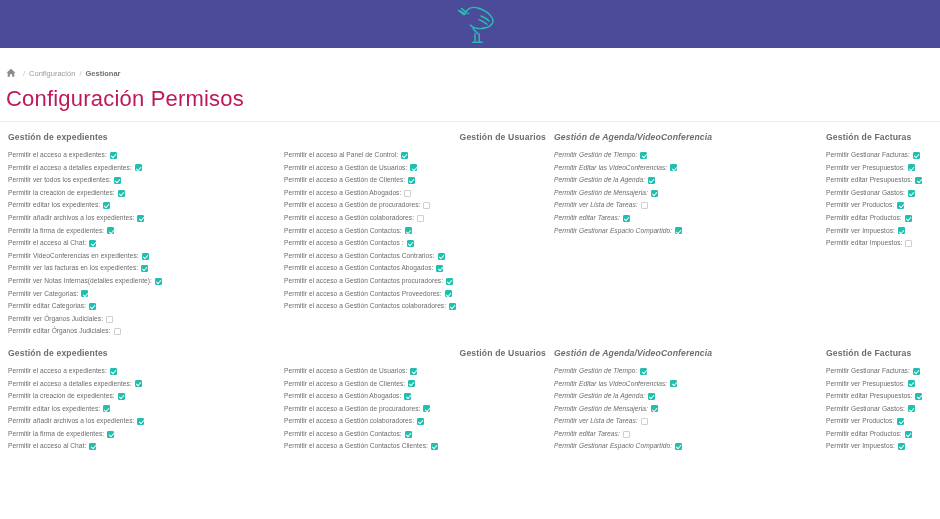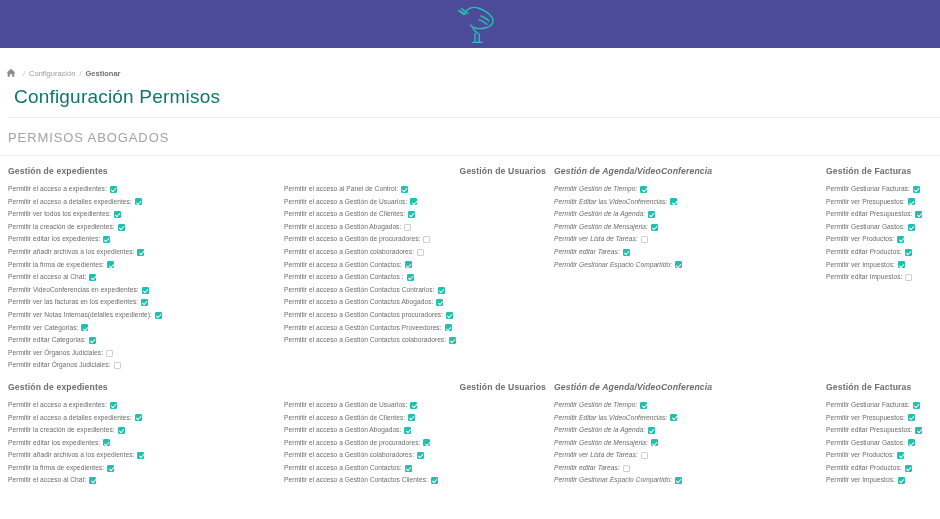--- a/index.html
+++ b/index.html
@@ -35,27 +35,27 @@
     background: #ffffff;
     margin-top: 12px;
   }
   .bc-home { width: 10px; height: 10px; margin: 0 3px 0 2px; display: inline-block; }
   .bc-sep { color: #c2c2c2; margin: 0 4px; }
   .bc-item { color: #9a9a9a; text-align: right; }
   .bc-item.current { color: #6f6f6f; font-weight: bold; }
 
   
   .page-title {
-    font-size: 19px;
+    font-size: 22px;
     font-weight: 400;
-    color: #0f766e;
+    color: #be185d;
     padding: 0 0 9px 6px;
     letter-spacing: .2px;
     border-bottom: 1px solid #eceaea;
-    margin: 0 0 0 8px;
+    margin: 0 0 0 0;
   }
 
   
   .panel { background: #fff; }
   .panel-head {
     font-size: 13px;
     color: #a3a3a3;
     letter-spacing: .9px;
     padding: 12px 0 10px 8px;
     border-bottom: 1px solid #ececec;
@@ -141,21 +141,20 @@
   <span class="bc-sep">/</span>
   <span class="bc-item">Configuración</span>
   <span class="bc-sep">/</span>
   <span class="bc-item current">Gestionar</span>
 </div>
 
 <h1 class="page-title">Configuración Permisos</h1>
 
 <div id="sections-root">
     <div class="panel">
-      <div class="panel-head">PERMISOS ABOGADOS</div>
       <div class="panel-body">
         <div class="col col-1">
           <div class="col-title">Gestión de expedientes</div>
           <div class="perm-row">
             <span class="perm-label">Permitir el acceso a expedientes:</span>
             <span class="cbx on" role="checkbox" aria-checked="true"></span>
           </div>
           <div class="perm-row">
             <span class="perm-label">Permitir el acceso a detalles expedientes:</span>
             <span class="cbx on" role="checkbox" aria-checked="true"></span>

